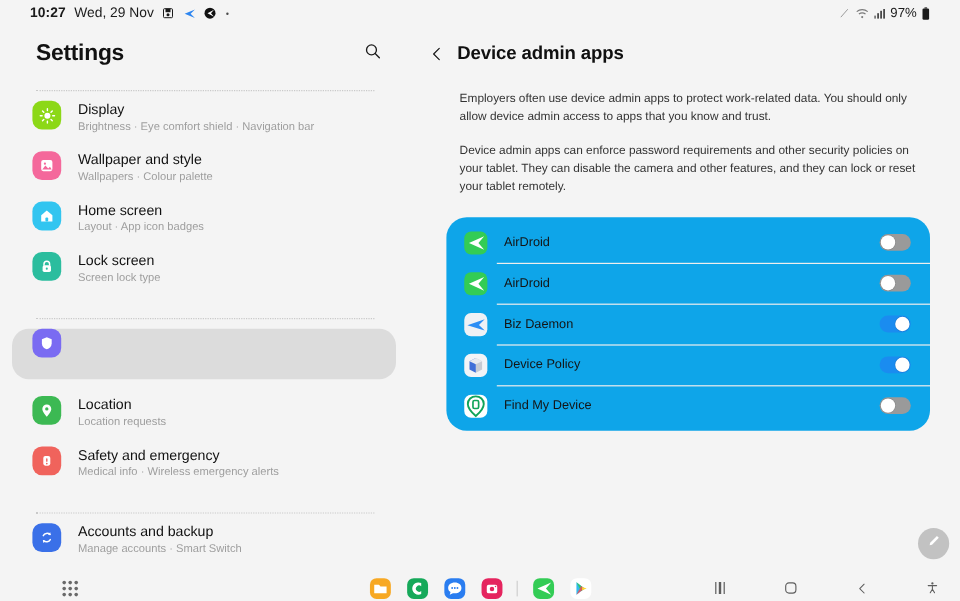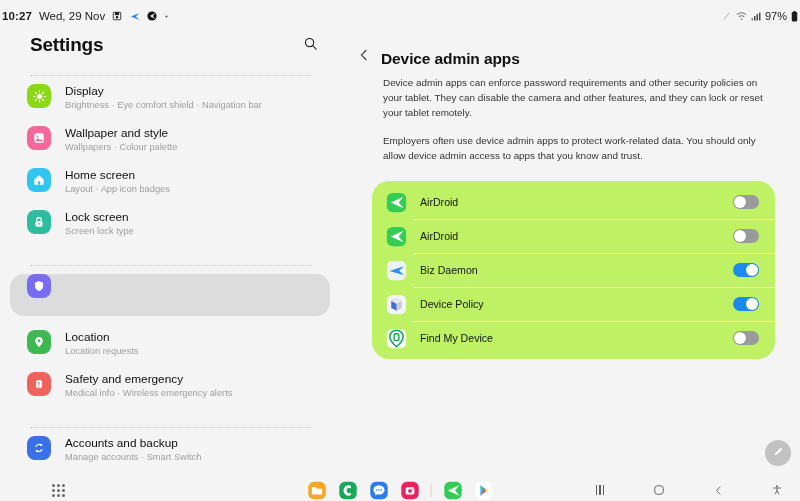--- a/index.html
+++ b/index.html
@@ -7,21 +7,21 @@
     width: 800px; height: 501px;
     font-family: "Liberation Sans", sans-serif;
     background: #f4f4f4;
     overflow: hidden;
   }
   .screen { position: relative; width: 800px; height: 501px; background: #f4f4f4; }
 
   
   .statusbar {
     position: absolute; top: 0; left: 0; width: 800px; height: 22px;
-    display: flex; align-items: flex-end; padding: 0 2px;
+    display: flex; align-items: center; padding: 0 25px;
     font-size: 11px; color: #1b1b1b;
   }
   .sb-left { display: flex; align-items: center; gap: 7px; }
   .sb-time { font-size: 11.5px; font-weight: 600; letter-spacing: .1px; }
   .sb-date { font-size: 11.5px; }
   .sb-right { margin-left: auto; display: flex; align-items: center; gap: 4px; }
   .sb-batt { font-size: 11px; font-weight: 500; }
   .ic { display: inline-flex; align-items: center; justify-content: center; }
 
   
@@ -55,31 +55,31 @@
   }
   .item-text { margin-left: 14px; }
   .item-title { font-size: 11.8px; color: #101010; line-height: 14px; font-weight: 400; }
   .item-sub { font-size: 9.3px; color: #9e9e9e; line-height: 13px; margin-top: 1px; }
 
   
   .main {
     position: absolute; left: 340px; top: 22px; width: 460px; height: 457px;
     background: #f4f4f4;
   }
-  .main-head { display: flex; align-items: flex-end; height: 46px; padding-left: 11px; }
+  .main-head { display: flex; align-items: center; height: 46px; padding-left: 11px; }
   .back-btn { width: 26px; height: 26px; display: flex; align-items: center; justify-content: center; cursor: pointer; }
   .main-title { font-size: 15.5px; font-weight: 700; color: #101010; margin-left: 4px; letter-spacing: -.1px; }
 
   .desc { padding: 7px 30px 0 43px; }
   .desc p { font-size: 9.9px; color: #333333; line-height: 15px; }
   .desc p + p { margin-top: 13px; }
 
   .card {
     margin: 18px 25px 0 32px;
-    background: #bef264; border-radius: 17px;
+    background: #0ea5e9; border-radius: 17px;
     overflow: hidden; padding: 4px 0;
   }
   .row { display: flex; align-items: center; height: 34px; padding: 0 16px 0 14px; position: relative; cursor: pointer; }
   .row + .row::before {
     content: ""; position: absolute; left: 42px; right: 0; top: 0;
     height: 1px; background: #eeeeee;
   }
   .app-icon { width: 21px; height: 21px; flex: 0 0 21px; display: flex; align-items: center; justify-content: center; }
   .app-name { font-size: 10.6px; color: #141414; margin-left: 13px; }
   .toggle {
@@ -311,22 +311,22 @@
     <div class="main-head">
       <span class="back-btn">
         <svg width="14" height="14" viewBox="0 0 24 24">
             <path d="M15.5 4 L7.5 12 L15.5 20" fill="none" stroke="#1b1b1b" stroke-width="1.8" stroke-linecap="round" stroke-linejoin="round"></path>
           </svg>
       </span>
       <span class="main-title">Device admin apps</span>
     </div>
 
     <div class="desc">
+      <p>Employers often use device admin apps to protect work-related data. You should only allow device admin access to apps that you know and trust.</p>
       <p>Device admin apps can enforce password requirements and other security policies on your tablet. They can disable the camera and other features, and they can lock or reset your tablet remotely.</p>
-      <p>Employers often use device admin apps to protect work-related data. You should only allow device admin access to apps that you know and trust.</p>
     </div>
 
     <div class="card">
 
       <div class="row">
         <span class="app-icon">
           <svg width="21" height="21" viewBox="0 0 24 24">
               <rect x="1" y="1" width="22" height="22" rx="6.5" fill="#33cc55"></rect>
               <path d="M20 5.5 L5.5 12 L20 18.5 L14.5 12 Z" fill="#fff"></path>
             </svg>

